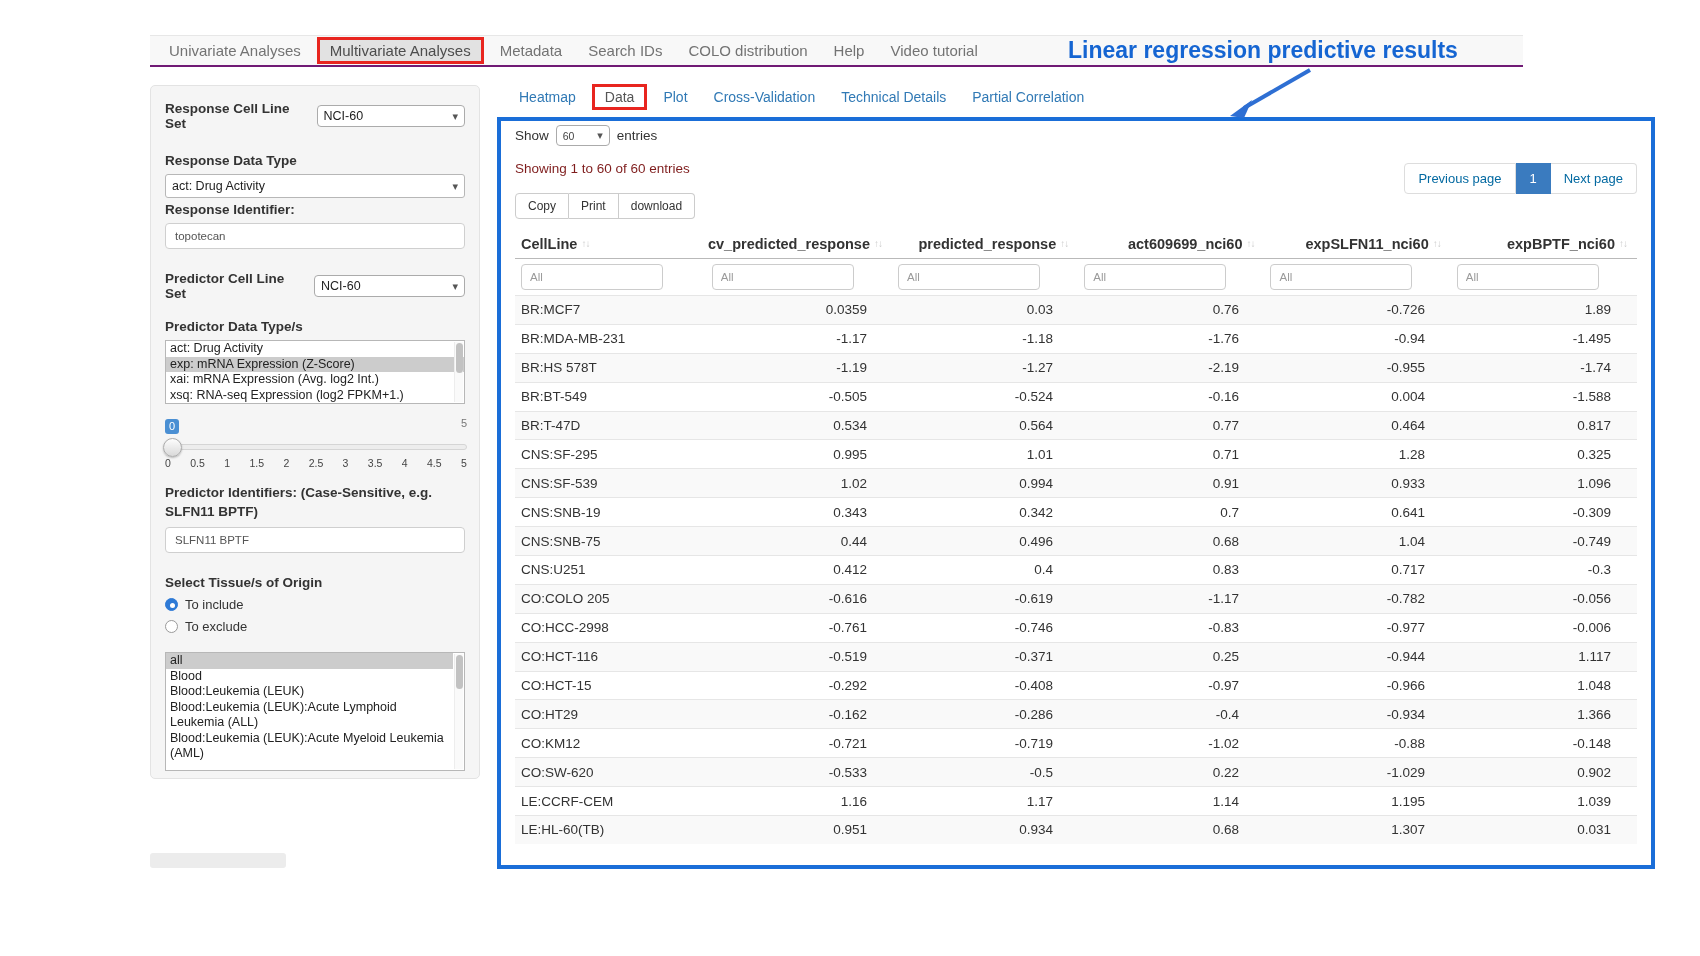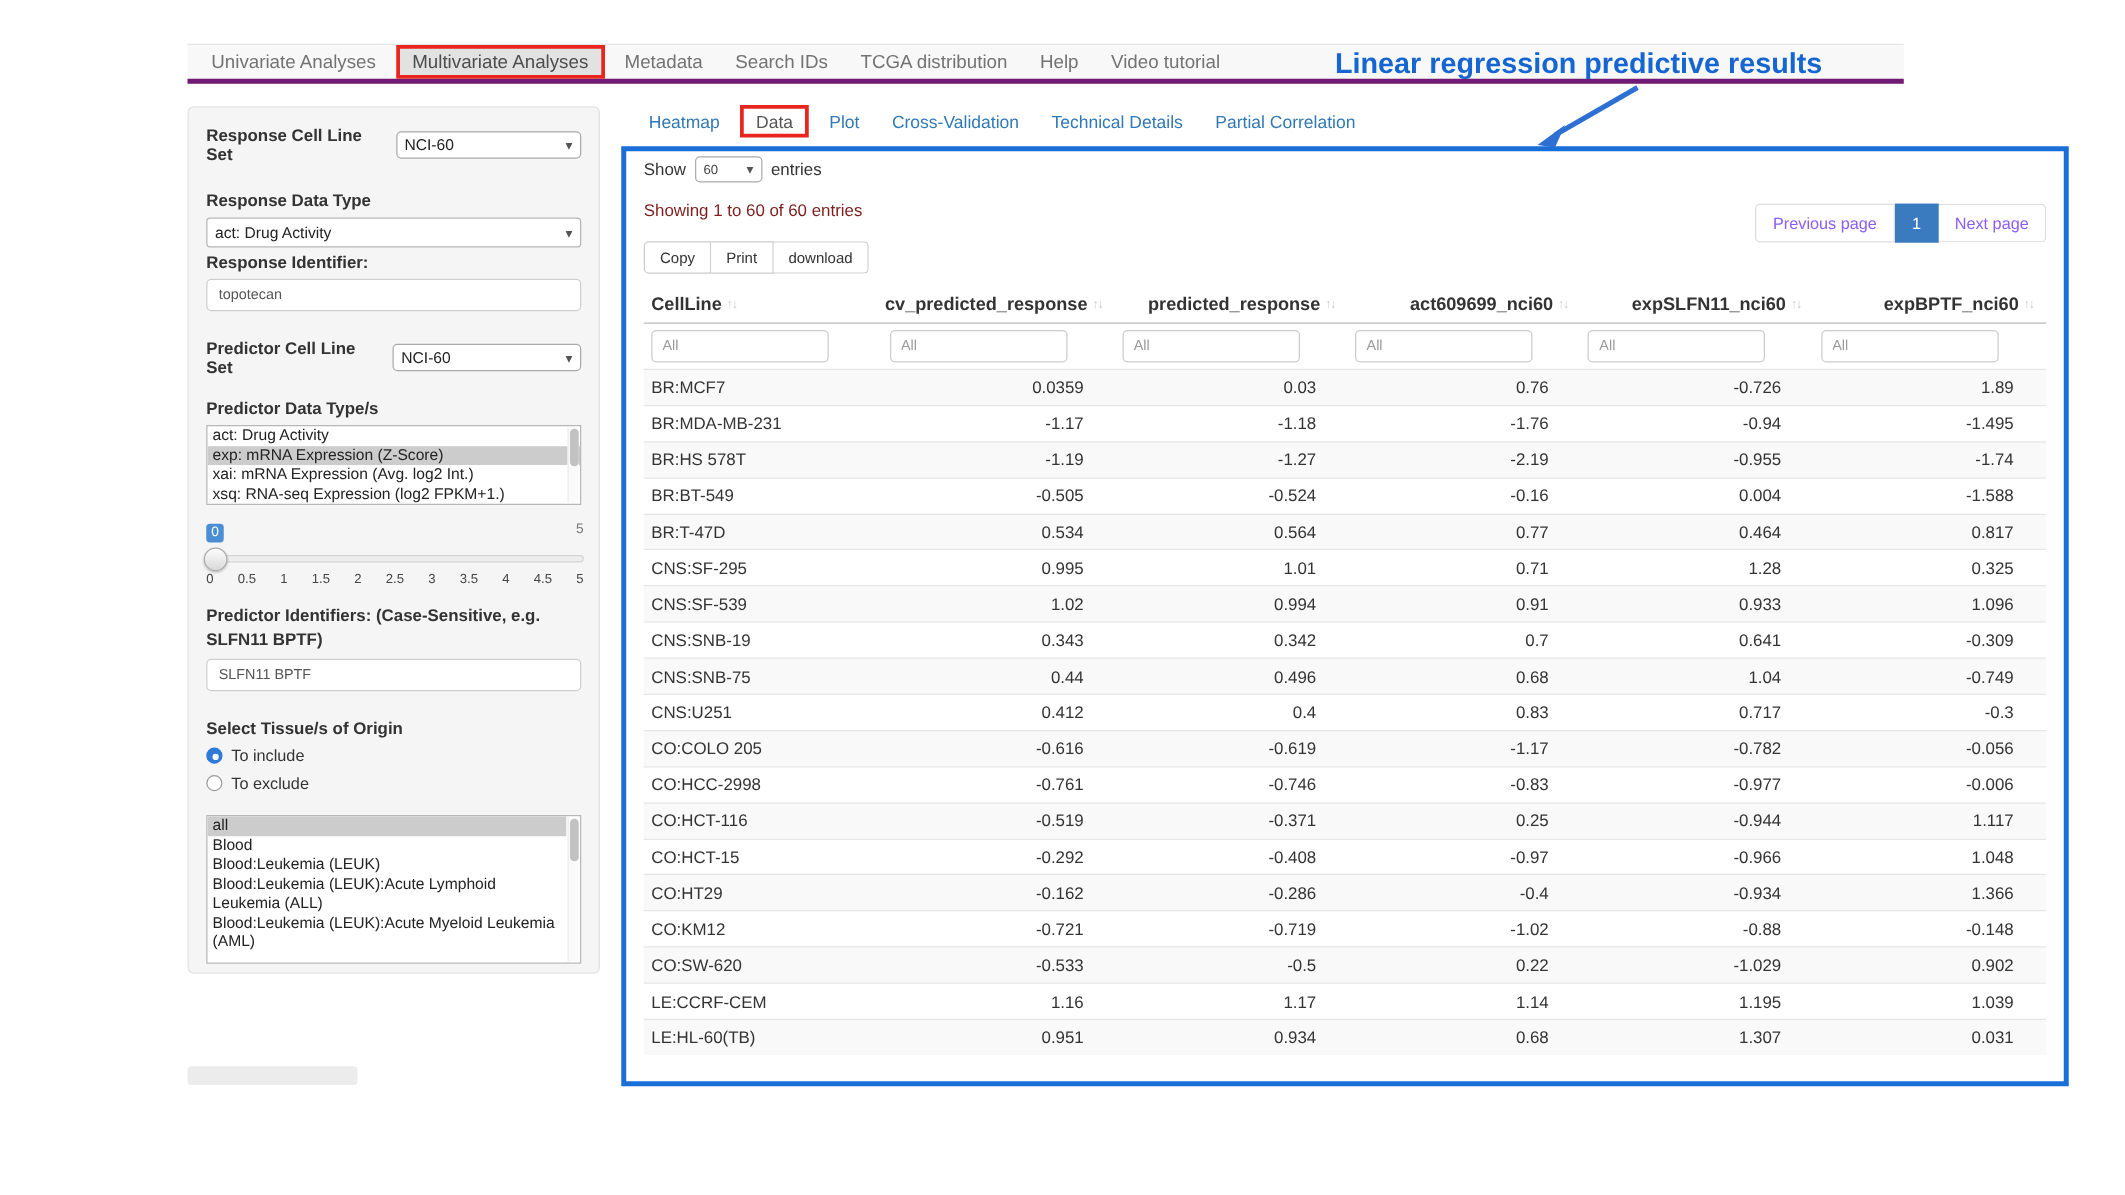--- a/index.html
+++ b/index.html
@@ -1,20 +1,20 @@
 <!DOCTYPE html>
 <html><head>
 <meta charset="utf-8">
 <style>
   * { box-sizing: border-box; margin: 0; padding: 0; }
   html,body { width:1700px; height:956px; background:#ffffff; font-family:"Liberation Sans","DejaVu Sans",sans-serif; color:#333; overflow:hidden; }
 
   
   .navbar { position:absolute; left:150px; top:35px; width:1373px; height:32px;
-    background:#f8f8f8; border-top:1px solid #e7e7e7; border-bottom:4px solid #701a75;
+    background:#f8f8f8; border-top:1px solid #e7e7e7; border-bottom:2px solid #701a75;
     display:flex; align-items:center; padding-left:6px; }
   .nav-item { font-size:15px; color:#737373; padding:5px 13px; cursor:pointer; white-space:nowrap; }
   .nav-item.boxed { border:3px solid #e8251f; background:#e2e2e2; color:#4d4d4d; padding:2px 10px; margin:0 3px; }
 
   
   .annotation { position:absolute; left:1068px; top:37px; font-size:23px; font-weight:bold; color:#1565d2; z-index:5; white-space:nowrap; }
   .annotation-arrow { position:absolute; left:1222px; top:64px; z-index:5; }
 
   
   .sidebar { position:absolute; left:150px; top:85px; width:330px; height:694px;
@@ -58,21 +58,21 @@
   .tab.boxed { border:3px solid #e8251f; padding:2px 10px; margin:0 3px; }
 
   
   .blue-box { position:absolute; left:497px; top:117px; width:1158px; height:752px;
     border:4px solid #1a6ed8; background:#fff; }
   .dt-head { position:relative; padding:3px 14px 0 14px; }
   .show-row { display:flex; align-items:center; gap:7px; font-size:13.5px; color:#333; margin-top:1px; }
   .show-select { width:54px; height:21px; font-size:10.5px; color:#444; }
   .info-row { font-size:13.5px; color:#7f1d1d; margin-top:15px; }
   .pagination { position:absolute; top:42px; right:14px; display:flex; }
-  .page-btn { font-size:13px; color:#8b5cf6; background:#fff; border:1px solid #ddd; padding:7px 13px; cursor:pointer; }
+  .page-btn { font-size:13px; color:#0369a1; background:#fff; border:1px solid #ddd; padding:7px 13px; cursor:pointer; }
   .page-btn.prev { border-radius:4px 0 0 4px; }
   .page-btn.next { border-radius:0 4px 4px 0; border-left:none; }
   .page-btn.current { background:#3a7bbf; color:#fff; border-color:#3a7bbf; }
   .btn-group { margin-top:17px; display:flex; }
   .dt-btn { font-size:12px; color:#333; background:#fff; border:1px solid #ccc; padding:5px 12px; cursor:pointer; border-left-width:0; }
   .dt-btn:first-child { border-radius:4px 0 0 4px; border-left-width:1px; }
   .dt-btn:last-child { border-radius:0 4px 4px 0; }
 
   
   .dtable { margin:10px 14px 0 14px; }
@@ -98,21 +98,21 @@
 </head>
 <body>
 
 <div class="navbar">
   <div style="display:flex;align-items:center;">
 
   <div class="nav-item">Univariate Analyses</div>
       <div class="nav-item active boxed">Multivariate Analyses</div>
       <div class="nav-item">Metadata</div>
       <div class="nav-item">Search IDs</div>
-      <div class="nav-item">TCGA distribution</div>
+      <div class="nav-item">COLO distribution</div>
       <div class="nav-item">Help</div>
       <div class="nav-item">Video tutorial</div>
     </div>
 </div>
 
 <div class="annotation">Linear regression predictive results</div>
 <svg class="annotation-arrow" width="92" height="56" viewBox="0 0 92 56">
   <line x1="88" y1="6" x2="22" y2="44" stroke="#2e6fd3" stroke-width="4"></line>
   <polygon points="8,52 30,36 22,54" fill="#2e6fd3"></polygon>
 </svg>

